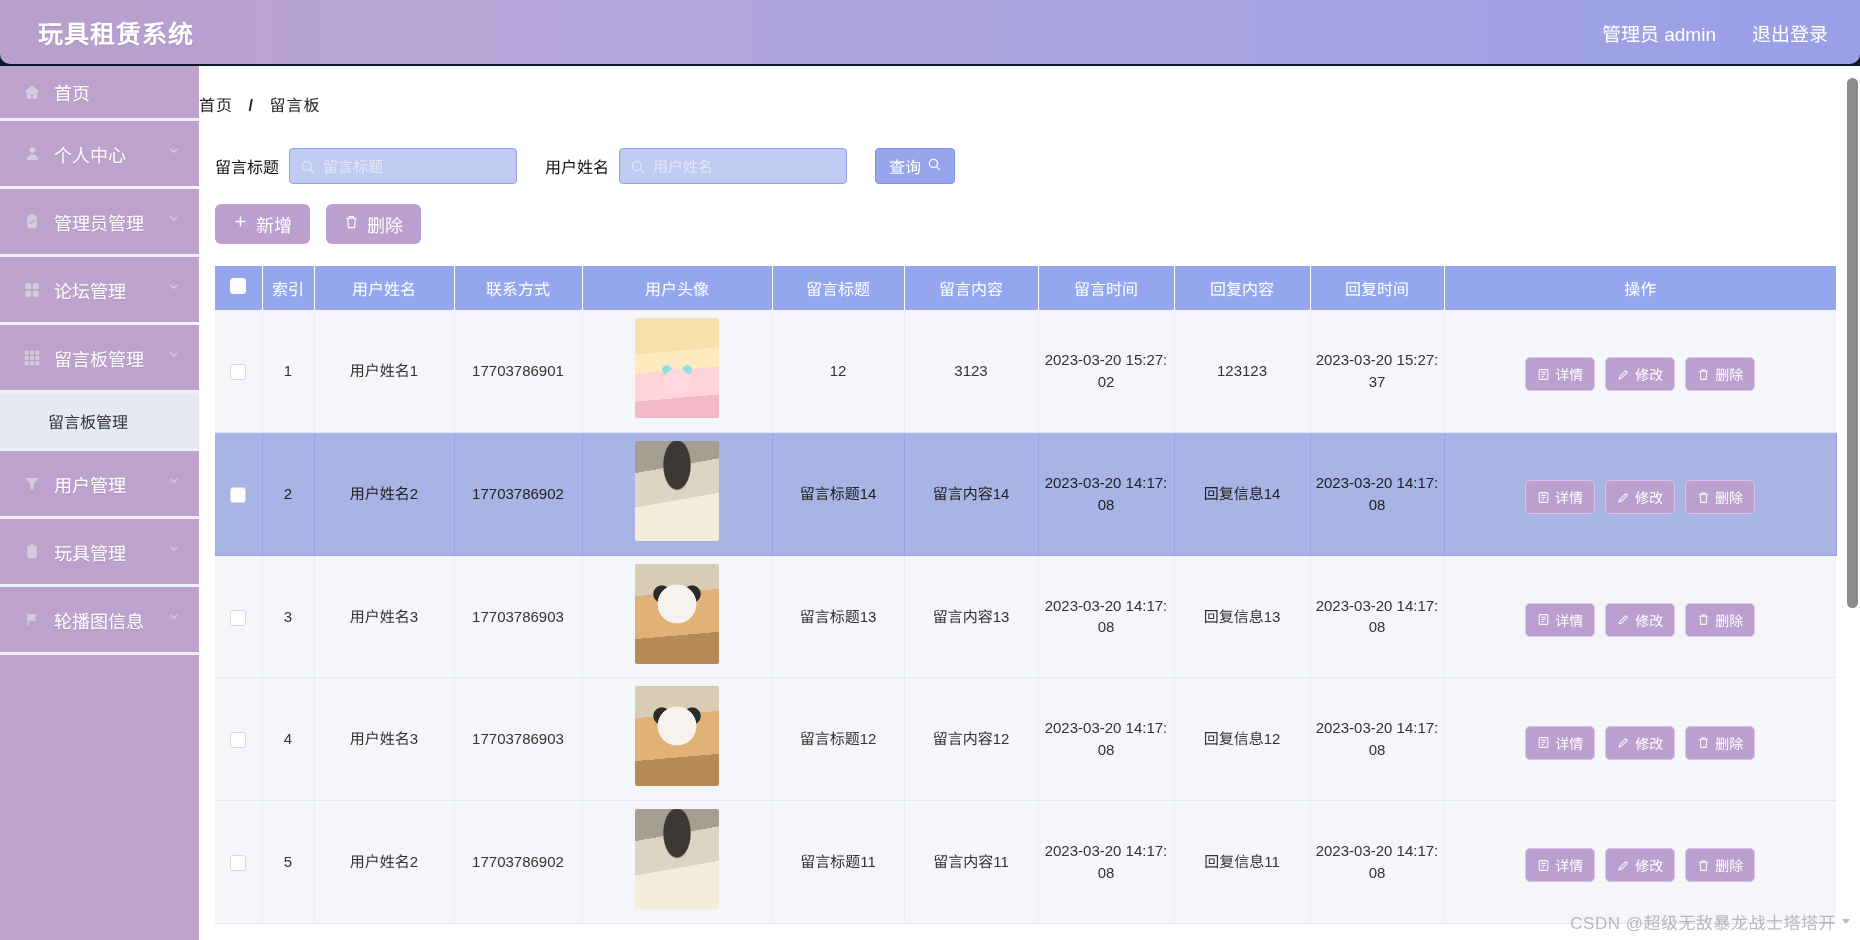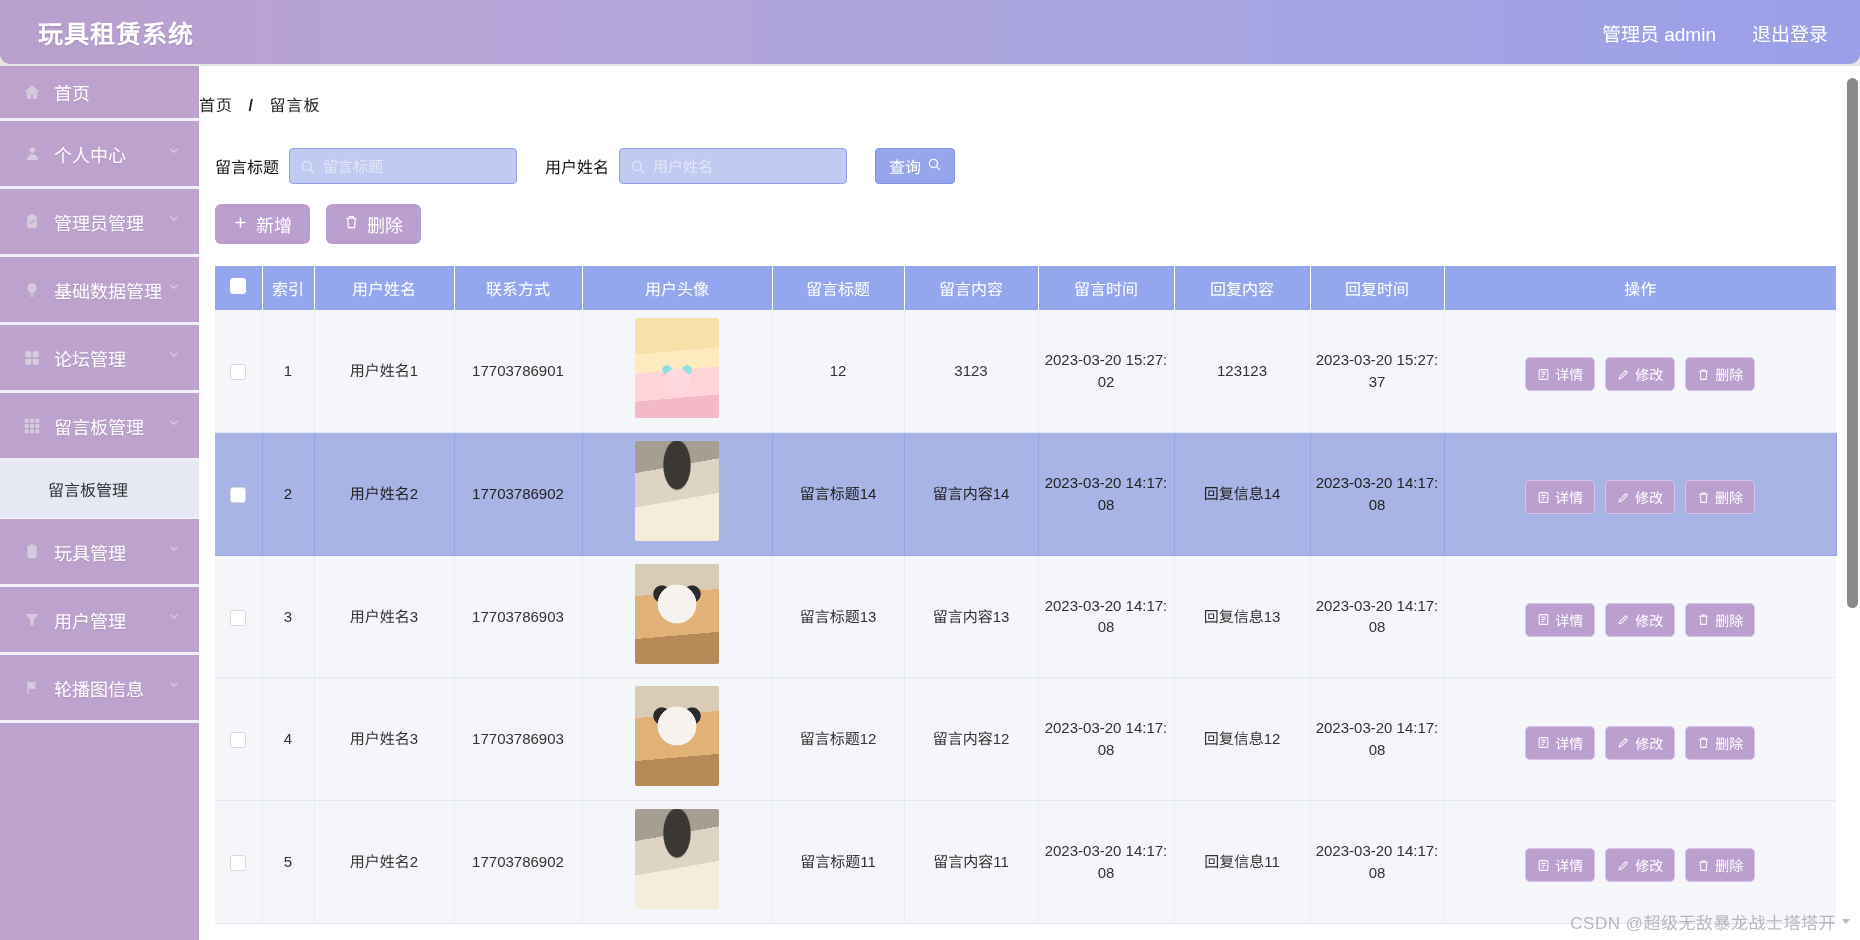--- a/index.html
+++ b/index.html
@@ -5,21 +5,21 @@
   * { box-sizing: border-box; margin: 0; padding: 0; }
   html, body {
     width: 1860px; height: 940px;
     overflow: hidden;
     font-family: "Liberation Sans", "DejaVu Sans", sans-serif;
     background: #ffffff;
   }
   .app {
     position: relative;
     width: 1860px; height: 940px;
-    background: #e5e5e5;
+    background: #0f172a;
     overflow: hidden;
   }
 
   
   .topbar {
     position: absolute; left: 0; top: 0;
     width: 1860px; height: 64px;
     background: linear-gradient(90deg, #b9a0cd 0%, #b6a4d6 25%, #a9a5e0 60%, #9a9fe8 100%);
     border-radius: 0 0 10px 10px;
     display: flex; align-items: center;
@@ -145,21 +145,21 @@
     margin: 20px 0 0 16px;
   }
   .act-btn {
     height: 40px; min-width: 90px;
     padding: 0 18px;
     background: #bb9fce;
     border: none; border-radius: 6px;
     color: #ffffff; font-size: 18px;
     display: flex; align-items: center; justify-content: center;
     gap: 8px; cursor: pointer;
-    font-family: Liberation Sans, sans-serif;
+    font-family: Liberation Mono, monospace;
   }
 
   
   .table-wrap {
     margin: 22px 0 0 16px;
     width: 1621px;
     border: none;
   }
   table { border-collapse: collapse; width: 1621px; table-layout: fixed; }
   thead th {
@@ -321,35 +321,20 @@
           </svg>
       </span>
       <span class="mi-label">管理员管理</span>
       <span class="mi-arrow">
         <svg width="14" height="14" viewBox="0 0 24 24" fill="none" stroke="currentColor" stroke-width="2.4">
             <path d="M6 9l6 6 6-6"></path>
           </svg>
       </span>
     </div>
 
-    <div class="menu-item">
-      <span class="mi-icon">
-        <svg width="16" height="18" viewBox="0 0 24 24" fill="currentColor">
-            <path d="M12 2a7 7 0 0 0-4 12.7V17h8v-2.3A7 7 0 0 0 12 2z"></path>
-            <rect x="9" y="18.5" width="6" height="2" rx="1"></rect>
-            <rect x="10" y="21" width="4" height="1.6" rx=".8"></rect>
-          </svg>
-      </span>
-      <span class="mi-label">基础数据管理</span>
-      <span class="mi-arrow">
-        <svg width="14" height="14" viewBox="0 0 24 24" fill="none" stroke="currentColor" stroke-width="2.4">
-            <path d="M6 9l6 6 6-6"></path>
-          </svg>
-      </span>
-    </div>
 
     <div class="menu-item">
       <span class="mi-icon">
         <svg width="16" height="16" viewBox="0 0 24 24" fill="currentColor">
             <rect x="2" y="2" width="9" height="9" rx="1.5"></rect>
             <rect x="13" y="2" width="9" height="9" rx="1.5"></rect>
             <rect x="2" y="13" width="9" height="9" rx="1.5"></rect>
             <rect x="13" y="13" width="9" height="9" rx="1.5"></rect>
           </svg>
       </span>
@@ -383,40 +368,40 @@
       </span>
     </div>
 
     <div class="submenu-item">
       <span>留言板管理</span>
     </div>
 
 
     <div class="menu-item">
       <span class="mi-icon">
+        <svg width="16" height="16" viewBox="0 0 24 24" fill="currentColor">
+            <path d="M2 3h20l-7.5 9v7l-5 2.5V12z"></path>
+          </svg>
+      </span>
+      <span class="mi-label">用户管理</span>
+      <span class="mi-arrow">
+        <svg width="14" height="14" viewBox="0 0 24 24" fill="none" stroke="currentColor" stroke-width="2.4">
+            <path d="M6 9l6 6 6-6"></path>
+          </svg>
+      </span>
+    </div>
+
+    <div class="menu-item">
+      <span class="mi-icon">
         <svg width="16" height="17" viewBox="0 0 24 24" fill="currentColor">
             <rect x="5" y="3" width="14" height="19" rx="2"></rect>
             <rect x="9" y="1" width="6" height="4" rx="1"></rect>
           </svg>
       </span>
       <span class="mi-label">玩具管理</span>
-      <span class="mi-arrow">
-        <svg width="14" height="14" viewBox="0 0 24 24" fill="none" stroke="currentColor" stroke-width="2.4">
-            <path d="M6 9l6 6 6-6"></path>
-          </svg>
-      </span>
-    </div>
-
-    <div class="menu-item">
-      <span class="mi-icon">
-        <svg width="16" height="16" viewBox="0 0 24 24" fill="currentColor">
-            <path d="M2 3h20l-7.5 9v7l-5 2.5V12z"></path>
-          </svg>
-      </span>
-      <span class="mi-label">用户管理</span>
       <span class="mi-arrow">
         <svg width="14" height="14" viewBox="0 0 24 24" fill="none" stroke="currentColor" stroke-width="2.4">
             <path d="M6 9l6 6 6-6"></path>
           </svg>
       </span>
     </div>
 
     <div class="menu-item">
       <span class="mi-icon">
         <svg width="16" height="17" viewBox="0 0 24 24" fill="currentColor">

